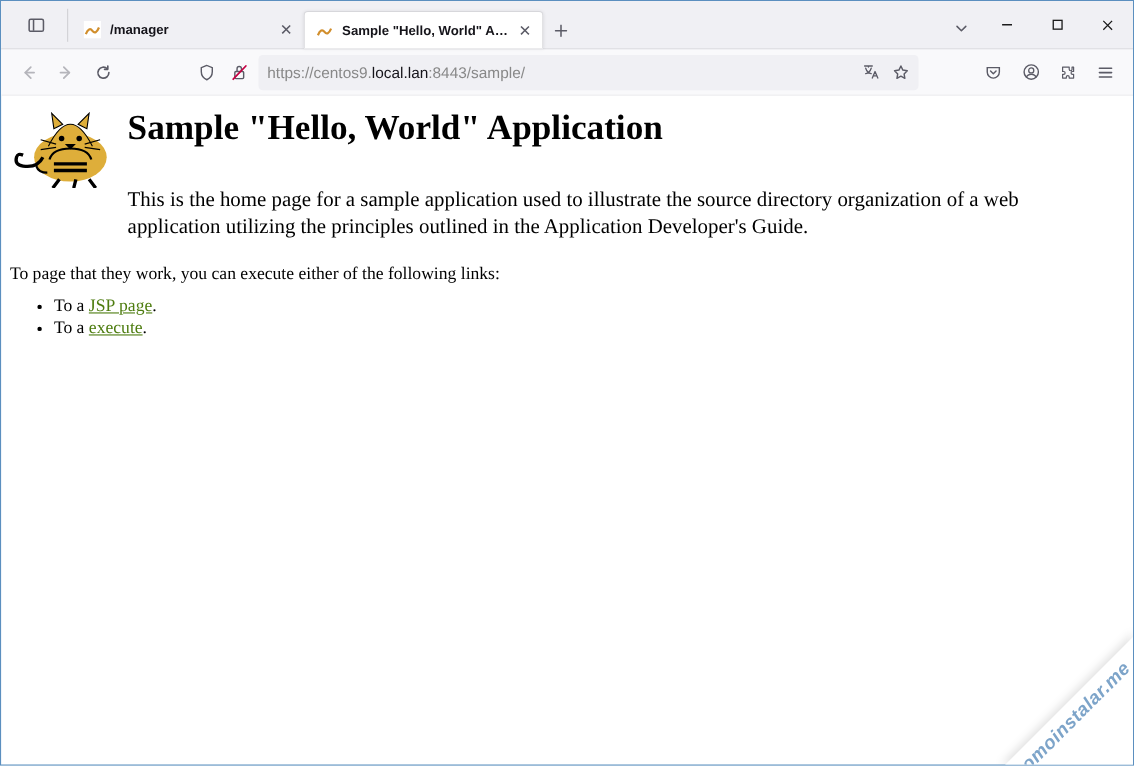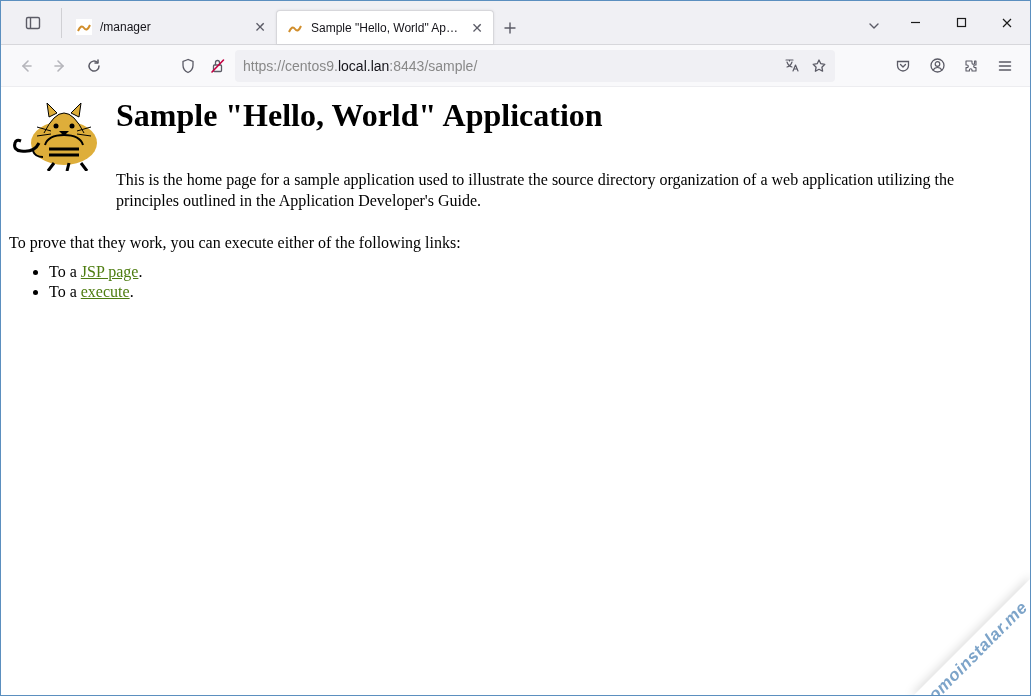--- a/index.html
+++ b/index.html
@@ -8,21 +8,21 @@
 
   
   .titlebar { height:44px; background:#f0f0f4; display:flex; align-items:flex-end; border-bottom:1px solid #d7d7db; }
   .titlebar-left { display:flex; align-items:center; height:100%; }
   .sidepanel-btn { width:40px; height:34px; display:flex; align-items:center; justify-content:center; margin:0 8px 0 12px; }
   .side-sep { width:1px; height:30px; background:#d0d0d4; }
   .tabs { display:flex; align-items:flex-end; height:100%; margin-left:4px; }
   .tab { height:34px; display:flex; align-items:center; padding:0 10px; font-size:12px; color:#15141a; max-width:218px; border-radius:4px 4px 0 0; }
   .tab.active { background:#fff; border:1px solid #d7d7db; border-bottom:none; box-shadow:0 0 3px rgba(0,0,0,.08); }
   .tab .favicon { width:16px; height:16px; margin-right:8px; flex:0 0 16px; }
-  .tab .lbl { white-space:nowrap; overflow:hidden; text-overflow:ellipsis; flex:1 1 auto; }
+  .tab .lbl { white-space:nowrap; overflow:hidden; text-overflow:ellipsis; flex:1 1 auto;font-weight:bold; }
   .tab .close { margin-left:8px; font-size:14px; color:#5b5b66; flex:0 0 auto; }
   .newtab { width:32px; height:32px; display:flex; align-items:center; justify-content:center; font-size:16px; color:#5b5b66; }
   .titlebar-spacer { flex:1; }
   .chev { width:36px; height:36px; display:flex; align-items:center; justify-content:center; }
   .wincontrols { display:flex; align-items:center; height:100%; }
   .winbtn { width:46px; height:40px; display:flex; align-items:center; justify-content:center; }
 
   
   .navbar { height:42px; background:#f9f9fb; display:flex; align-items:center; padding:0 8px; border-bottom:1px solid #ededf0; }
   .iconbtn { width:34px; height:34px; display:flex; align-items:center; justify-content:center; color:#5b5b66; border-radius:4px; }
@@ -35,21 +35,21 @@
   .url-right { display:flex; align-items:center; gap:10px; margin-left:8px; }
   .nav-spacer { flex:1; }
   .rightcluster { display:flex; align-items:center; }
 
   
   .page { padding:6px 8px 0 8px; color:#000; }
   .hdr { display:flex; }
   .tomcat { width:103px; height:78px; flex:0 0 103px; }
   .hdrtxt { padding-left:4px; }
   h1 { font-family:"Times New Roman", Times, serif; font-weight:bold; font-size:32px; margin:4px 0 14px 0; }
-  .intro { font-family:"Times New Roman", Times, serif; font-size:16px; line-height:1.3; max-width:870px;margin-top:36px; }
+  .intro { font-family:"Times New Roman", Times, serif; font-size:19px; line-height:1.3; max-width:870px;margin-top:36px; }
   .prove { font-family:"Times New Roman", Times, serif; font-size:16px; margin:22px 0 10px 0; }
   ul { margin:4px 0 0 0; padding-left:40px; }
   li { font-family:"Times New Roman", Times, serif; font-size:16px; line-height:1.25; }
   a.lnk { color:#4d7c0f; text-decoration:underline; }
 
   
   .wm { position:absolute; right:-16px; bottom:30px; transform:rotate(-45deg); font-family:Arial, sans-serif; font-weight:bold; font-style:italic; color:#7da4c9; font-size:17px; letter-spacing:.5px; pointer-events:none; }
   .corner-fold { position:absolute; bottom:-2px; right:-2px; width:0; height:0; border-left:120px solid transparent; border-bottom:120px solid #fff; filter:drop-shadow(-2px -2px 4px rgba(0,0,0,.12)); pointer-events:none; }
 
   svg { display:block; }
@@ -220,21 +220,21 @@
           <circle cx="63" cy="33" r="2.5" fill="#000"></circle>
         <path d="M50 38 h10 l-5 5z" fill="#000"></path>
         <path d="M42 38 l-14 -4 M42 41 l-14 2 M68 38 l14 -4 M68 41 l14 2" stroke="#000" stroke-width="1"></path>
       </svg>
     </div>
     <div class="hdrtxt">
       <h1>Sample "Hello, World" Application</h1>
       <div class="intro">This is the home page for a sample application used to illustrate the source directory organization of a web application utilizing the principles outlined in the Application Developer's Guide.</div>
     </div>
   </div>
-  <div class="prove">To prove that they work, you can execute either of the following links:</div>
+  <div class="prove">To page that they work, you can execute either of the following links:</div>
   <ul>
     <li><span>To a </span><a href="#" class="lnk">JSP page</a><span>.</span></li>
     <li><span>To a </span><a href="#" class="lnk">execute</a><span>.</span></li>
   </ul>
 </div>
 
 <div class="corner-fold"></div>
 <div class="wm">comoinstalar.me</div>
 
 </body></html>

